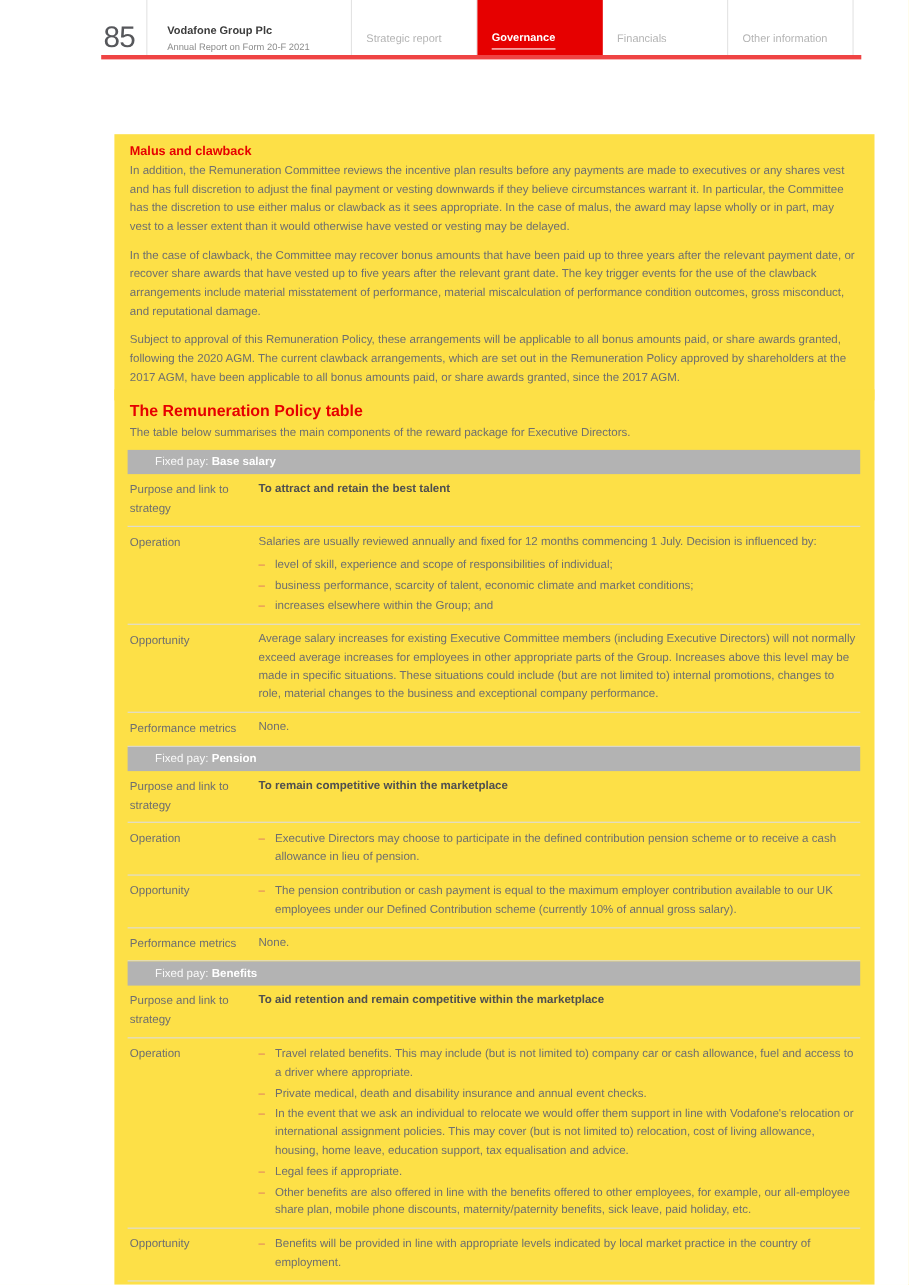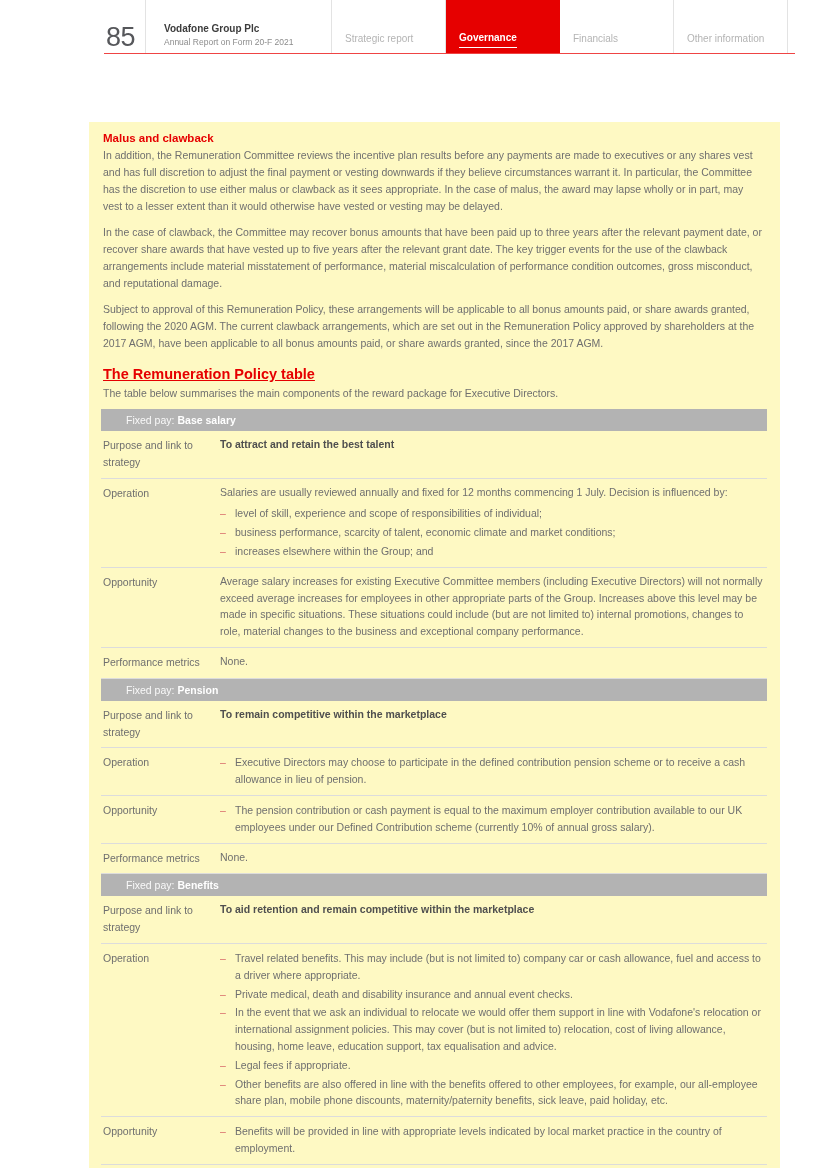--- a/index.html
+++ b/index.html
@@ -4,21 +4,21 @@
 <style>
   html,body { margin:0; padding:0; background:#ffffff; }
   .page {
     position:relative; width:826px; height:1168px; background:#ffffff;
     font-family:"Liberation Sans", sans-serif; overflow:hidden;
   }
 
   
   .hdr {
     position:absolute; left:92px; top:0; width:691px; height:54px;
-    display:flex; border-bottom:1px solid #ef4444; box-sizing:border-box;margin-left:12px;
+    display:flex; border-bottom:4px solid #ef4444; box-sizing:border-box;
   }
   .hcell { box-sizing:border-box; height:100%; }
   .hnum {
     width:42px; border-right:1px solid #e3e3e3;
     display:flex; align-items:flex-end; padding:0 0 2px 2px;
   }
   .pnum { font-size:27px; color:#56575b; letter-spacing:-0.5px; line-height:1; }
   .hbrand { width:186px; border-right:1px solid #e3e3e3; padding:23px 0 0 18px; }
   .company { font-size:10px; font-weight:bold; color:#3c3c3c; line-height:1.2; }
   .report { font-size:8.5px; color:#8c8c8c; margin-top:2px; }
@@ -30,30 +30,30 @@
   }
   .tab:last-child { border-right:1px solid #e3e3e3; }
   .tab.active {
     background:#e60000; color:#ffffff; font-weight:bold; border-right:none;
   }
   .tab.active .tablabel { border-bottom:1.5px solid #ffffff; padding-bottom:4px; }
   .tab.active { padding-bottom:5px; }
 
   
   .box {
-    position:absolute; left:89px; width:691px; background:#fef9c3;
+    position:absolute; left:104px; width:691px; background:#fde047;
     box-sizing:border-box; color:#6f6f6f;
   }
   .box1 { top:122px; padding:10px 15px 12px 14px; }
   .red-sub { margin:0 0 3px 0; font-size:11.5px; font-weight:bold; color:#e60000; }
   .box1 p { margin:0 0 9px 0; font-size:10.5px; line-height:1.62; color:#6f6f6f; }
   .box1 p:last-child { margin-bottom:0; }
 
   .box2 { top:354px; padding:12px 0 14px 0; }
-  .red-title { margin:0 0 5px 0; padding:0 14px; font-size:14.5px; font-weight:bold; color:#e60000;text-decoration:underline; }
+  .red-title { margin:0 0 5px 0; padding:0 14px; font-size:14.5px; font-weight:bold; color:#e60000; }
   .intro { margin:0 0 10px 0; padding:0 14px; font-size:10.5px; color:#6f6f6f; }
 
   .policy-table { margin:0 13px 0 12px; }
   .secbar {
     height:22px; line-height:22px; background:#b3b3b3; color:#ffffff;
     font-size:10.5px; padding-left:25px; white-space:nowrap;
   }
   .secbar .cat { font-weight:normal; opacity:0.92; }
   .secbar .nm { font-weight:bold; margin-left:3px; }
 

